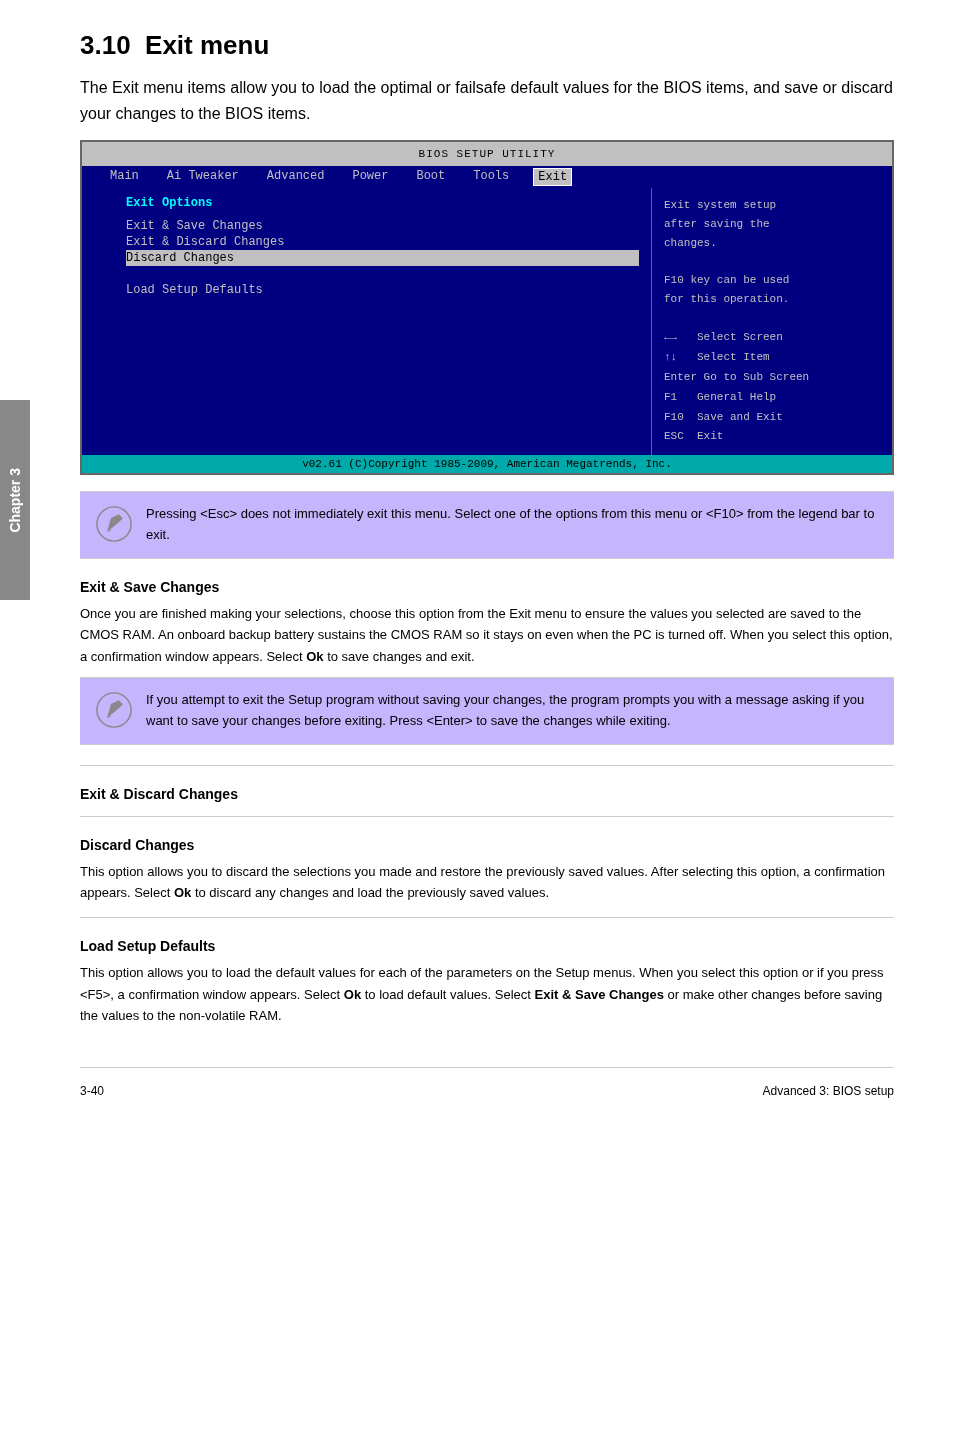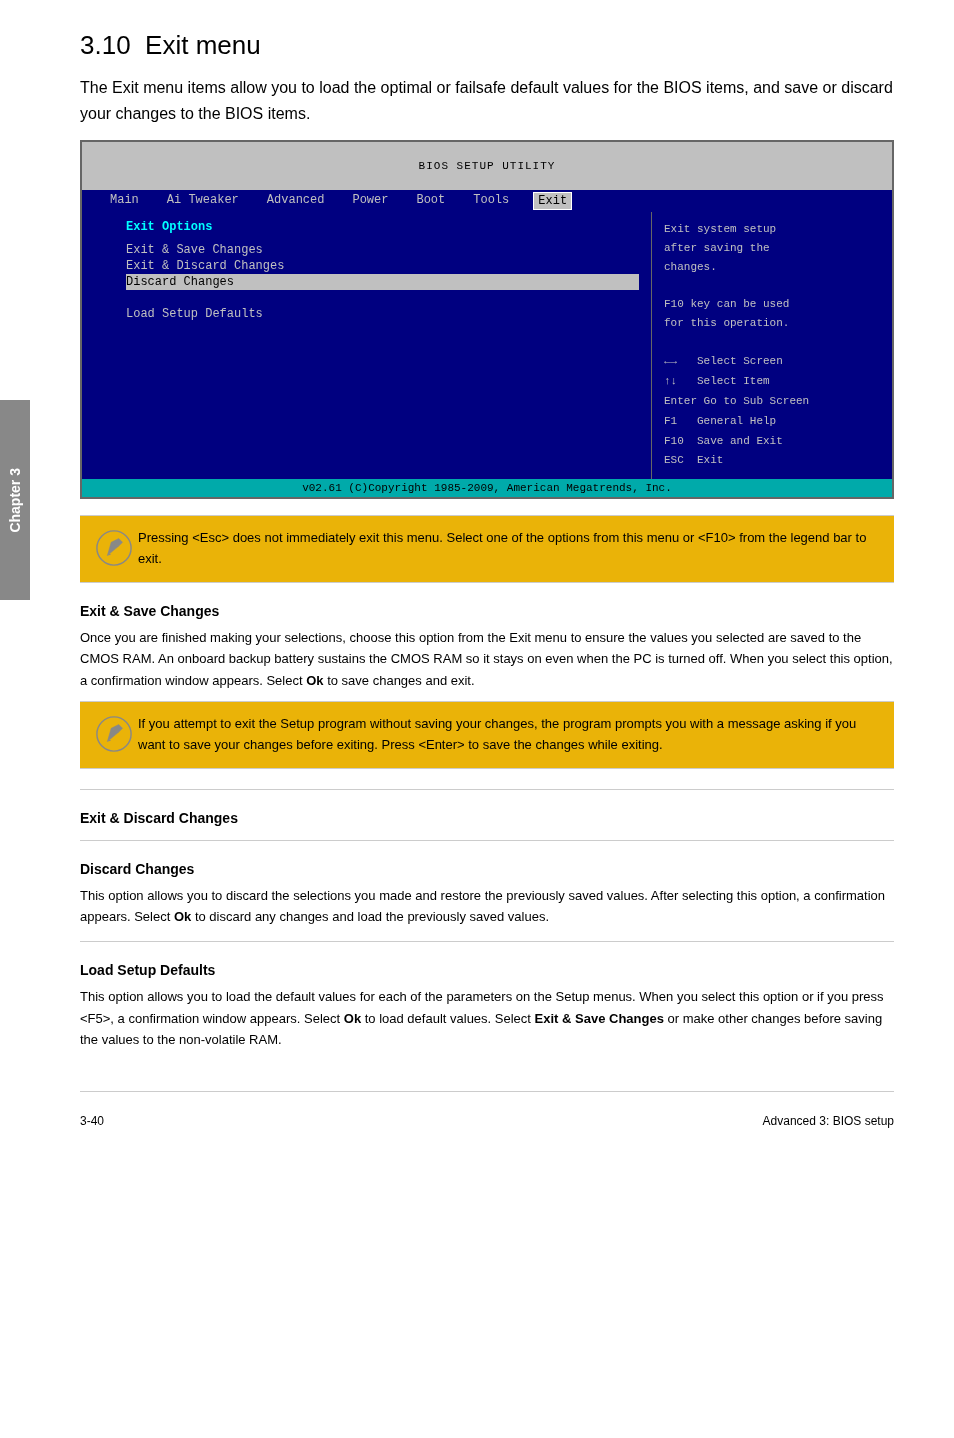--- a/index.html
+++ b/index.html
@@ -29,21 +29,21 @@
       color: #fff;
       font-size: 14px;
       font-weight: bold;
       writing-mode: vertical-rl;
       transform: rotate(180deg);
       white-space: nowrap;
     }
 
     h1.section-title {
       font-size: 26px;
-      font-weight: normal;
+      font-weight: bold;
       margin-bottom: 14px;
       color: #000;
     }
 
     .intro-text {
       font-size: 16px;
       line-height: 1.6;
       margin-bottom: 14px;
       color: #000;
     }
@@ -53,21 +53,21 @@
       border: 2px solid #666;
       background: #fff;
       margin-bottom: 16px;
       font-family: 'Courier New', monospace;
       font-size: 12px;
     }
 
     .bios-titlebar {
       background: #c0c0c0;
       text-align: center;
-      padding: 18px 0;
+      padding: 6px 0;
       font-size: 11px;
       color: #000;
       letter-spacing: 1px;
     }
 
     .bios-menubar {
       background: #000080;
       color: #c0c0c0;
       display: flex;
       padding: 2px 24px;
@@ -144,23 +144,23 @@
       font-family: 'Courier New', monospace;
     }
 
     
     .note-box {
       border-top: 1px solid #ccc;
       border-bottom: 1px solid #ccc;
       padding: 12px 14px;
       display: flex;
       align-items: flex-start;
-      gap: 4px;
+      gap: 12px;
       margin-bottom: 20px;
-      background: #eab308;
+      background: #c4b5fd;
     }
     .note-icon {
       min-width: 40px;
       width: 40px;
       height: 40px;
       display: flex;
       align-items: center;
       justify-content: center;
     }
     .note-icon svg {
@@ -200,21 +200,21 @@
     }
 
     
     .page-footer {
       display: flex;
       justify-content: space-between;
       margin-top: 40px;
       font-size: 12px;
       color: #000;
       border-top: 1px solid #ccc;
-      padding-top: 22px;
+      padding-top: 16px;
     }
   </style>
 </head>
 <body>
 
 <div class="chapter-sidebar">
   <span>Chapter 3</span>
 </div>
 
 <h1 class="section-title">

